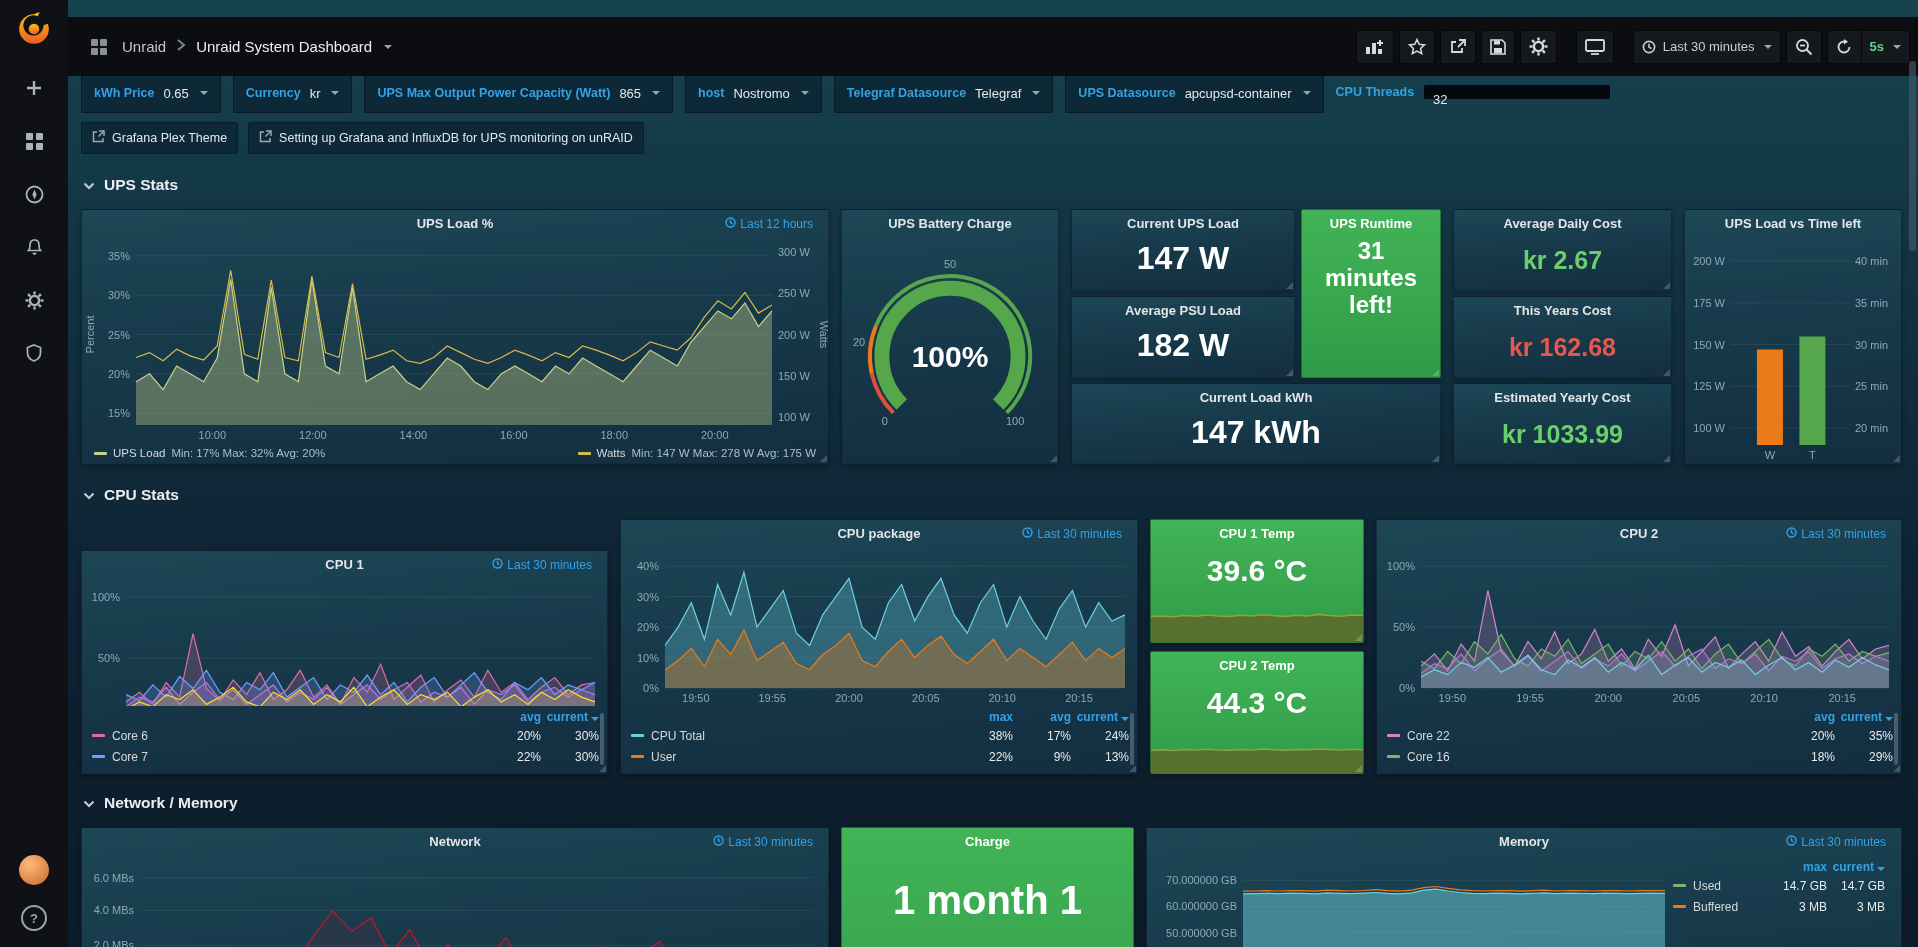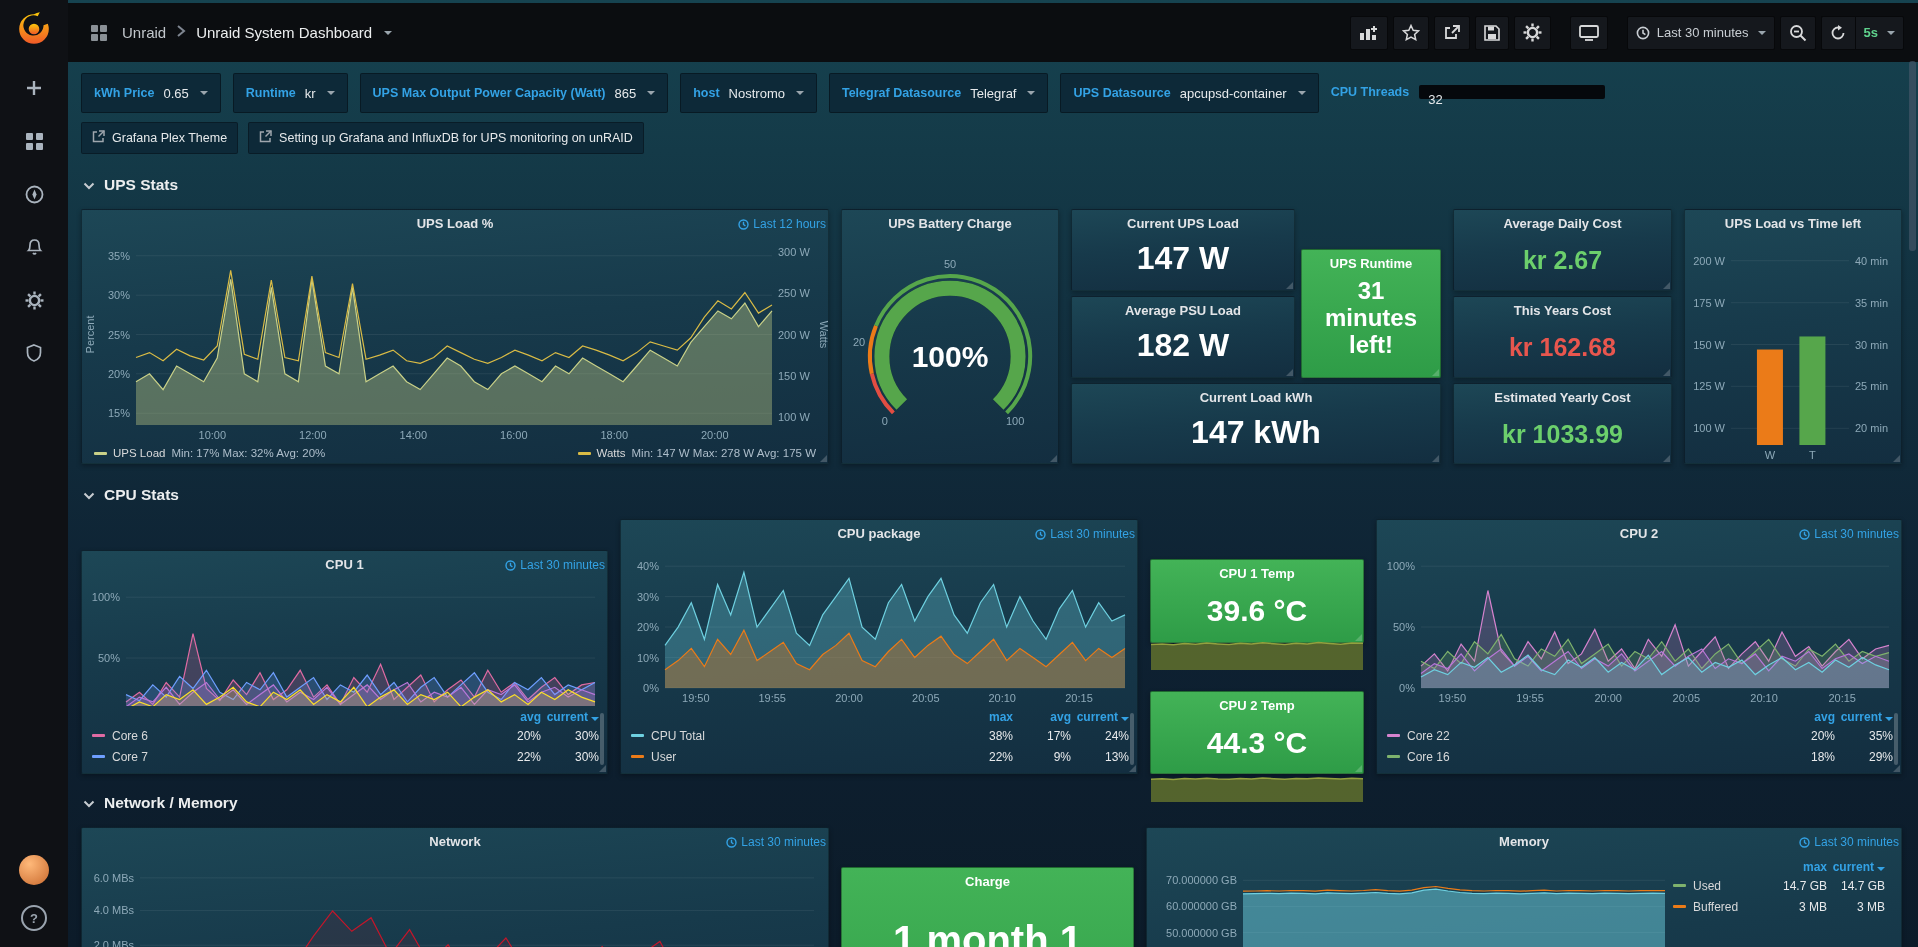--- a/index.html
+++ b/index.html
@@ -11,22 +11,22 @@
   .sidebar{position:absolute;left:0;top:0;bottom:0;width:68px;background:#0f1115;
     display:flex;flex-direction:column;align-items:center;z-index:12;}
   .side-logo{margin:11px 0 24px;cursor:pointer;}
   .side-icons{display:flex;flex-direction:column;gap:27px;align-items:center;}
   .side-btn{width:26px;height:26px;display:flex;align-items:center;justify-content:center;cursor:pointer;}
   .side-bottom{margin-top:auto;margin-bottom:16px;display:flex;flex-direction:column;gap:20px;align-items:center;}
   .avatar{width:30px;height:30px;border-radius:50%;background:radial-gradient(circle at 35% 30%,#ffb97a,#c96a2e);cursor:pointer;}
   .help-circle{width:22px;height:22px;border:2px solid #9aa4af;border-radius:50%;display:flex;align-items:center;justify-content:center;
     color:#9aa4af;font-weight:bold;font-size:13px;cursor:pointer;}
   
-  .topnav{position:absolute;left:68px;right:0;top:3px;height:59px;background:#0b0d10;
-    display:flex;padding:0 14px 0 18px;box-sizing:border-box;z-index:11;}
+  .topnav{position:absolute;left:68px;right:0;top:17px;height:59px;background:#0b0d10;
+    display:flex;padding:0 8px 0 18px;box-sizing:border-box;z-index:11;}
   .nav-left{display:flex;align-items:center;gap:10px;font-size:15px;}
   .crumb-app{color:#c2c7cc;cursor:pointer;}
   .crumb-title{color:#eceeef;cursor:pointer;}
   .nav-right{margin-left:auto;display:flex;align-items:center;gap:5px;}
   .navbtn{display:flex;align-items:center;justify-content:center;gap:7px;height:34px;min-width:34px;padding:0 8px;
     background:#15181d;border:1px solid #07080a;border-radius:2px;cursor:pointer;color:#d8d9da;font-size:13px;box-sizing:border-box;}
   .nav-sep{width:9px;}
   .refresh-group{display:flex;}
   .refresh-group .navbtn:first-child{border-right:none;border-radius:2px 0 0 2px;}
   .refresh-group .navbtn:last-child{border-radius:0 2px 2px 0;}
@@ -47,25 +47,25 @@
   .section-header{display:flex;align-items:center;gap:9px;margin:20px 0 0 2px;height:22px;cursor:pointer;}
   .section-title{font-size:15.5px;font-weight:bold;color:#eceeef;}
   .row{display:flex;gap:12px;margin-top:13px;}
   .row-panels{height:255px;}
   
   .panel{position:relative;background:linear-gradient(175deg,#1d4756 0%,#173a4b 45%,#132e40 100%);
     border:1px solid rgba(0,0,0,.32);box-shadow:0 2px 5px rgba(0,0,0,.3);border-radius:2px;
     display:flex;flex-direction:column;box-sizing:border-box;}
   .panel::after{content:"";position:absolute;right:1px;bottom:1px;width:0;height:0;
     border-left:7px solid transparent;border-bottom:7px solid rgba(255,255,255,.20);}
-  .panel.green{background:linear-gradient(180deg,#43b357 0%,#2e9c47 100%);margin-top:40px;}
+  .panel.green{background:linear-gradient(180deg,#43b357 0%,#2e9c47 100%);}
   .panel.green .panel-title{color:#fff;}
   .panel-header{position:relative;height:26px;flex:0 0 26px;}
   .panel-title{position:absolute;left:0;right:0;top:6px;text-align:center;font-size:13px;font-weight:bold;color:#e3e5e8;cursor:pointer;}
-  .time-badge{position:absolute;right:2px;top:7px;display:flex;align-items:center;gap:4px;color:#33a2e5;font-size:12px;}
+  .time-badge{position:absolute;right:15px;top:7px;display:flex;gap:4px;color:#33a2e5;font-size:12px;}
   .panel-body{flex:1 1 auto;min-height:0;display:flex;flex-direction:column;position:relative;}
   svg.chart{flex:1 1 auto;min-height:0;width:100%;display:block;}
   .ts-legend{flex:0 0 20px;display:flex;align-items:center;padding:0 12px;font-size:11.5px;}
   .leg-group{display:flex;align-items:center;gap:6px;cursor:pointer;}
   .leg-group.right{margin-left:auto;}
   .leg-swatch{display:inline-block;width:13px;height:3px;border-radius:1px;}
   .leg-name{color:#d8d9da;}
   .leg-stats{color:#aebecb;}
   .legend-table{flex:0 0 auto;padding:2px 8px 6px 10px;}
   .lt-row{display:flex;align-items:center;height:21px;font-size:12px;cursor:pointer;}
@@ -282,21 +282,21 @@
 
 <main class="dash">
 
   <div class="var-row">
     <div class="var-box">
       <span class="var-label">kWh Price</span>
       <span class="var-value">0.65</span>
       <span class="caret"></span>
     </div>
     <div class="var-box">
-      <span class="var-label">Runtime</span>
+      <span class="var-label">Currency</span>
       <span class="var-value">kr</span>
       <span class="caret"></span>
     </div>
     <div class="var-box">
       <span class="var-label">UPS Max Output Power Capacity (Watt)</span>
       <span class="var-value">865</span>
       <span class="caret"></span>
     </div>
     <div class="var-box">
       <span class="var-label">host</span>

